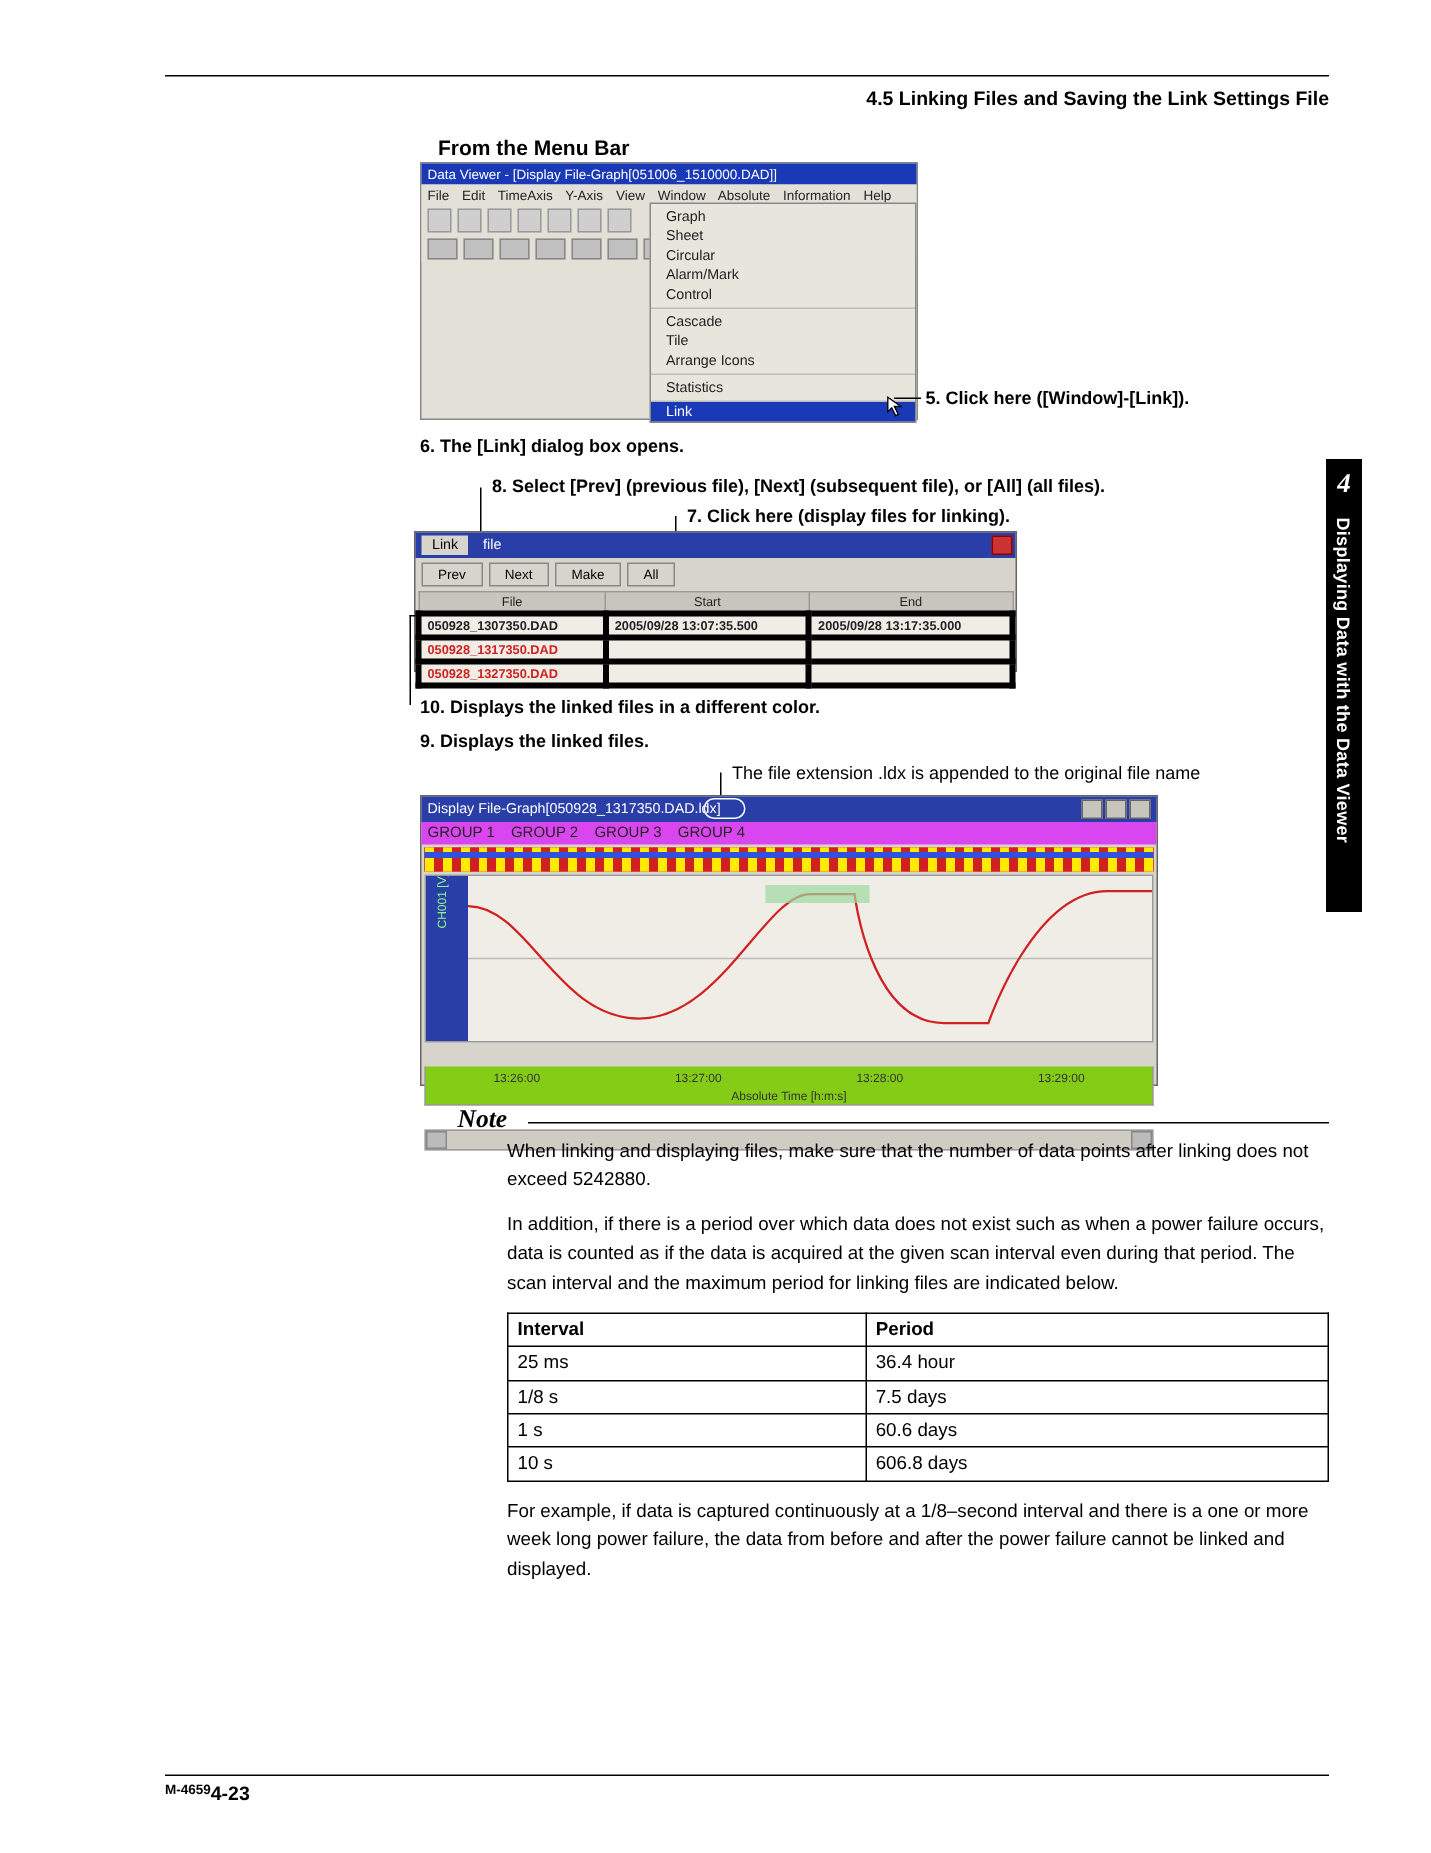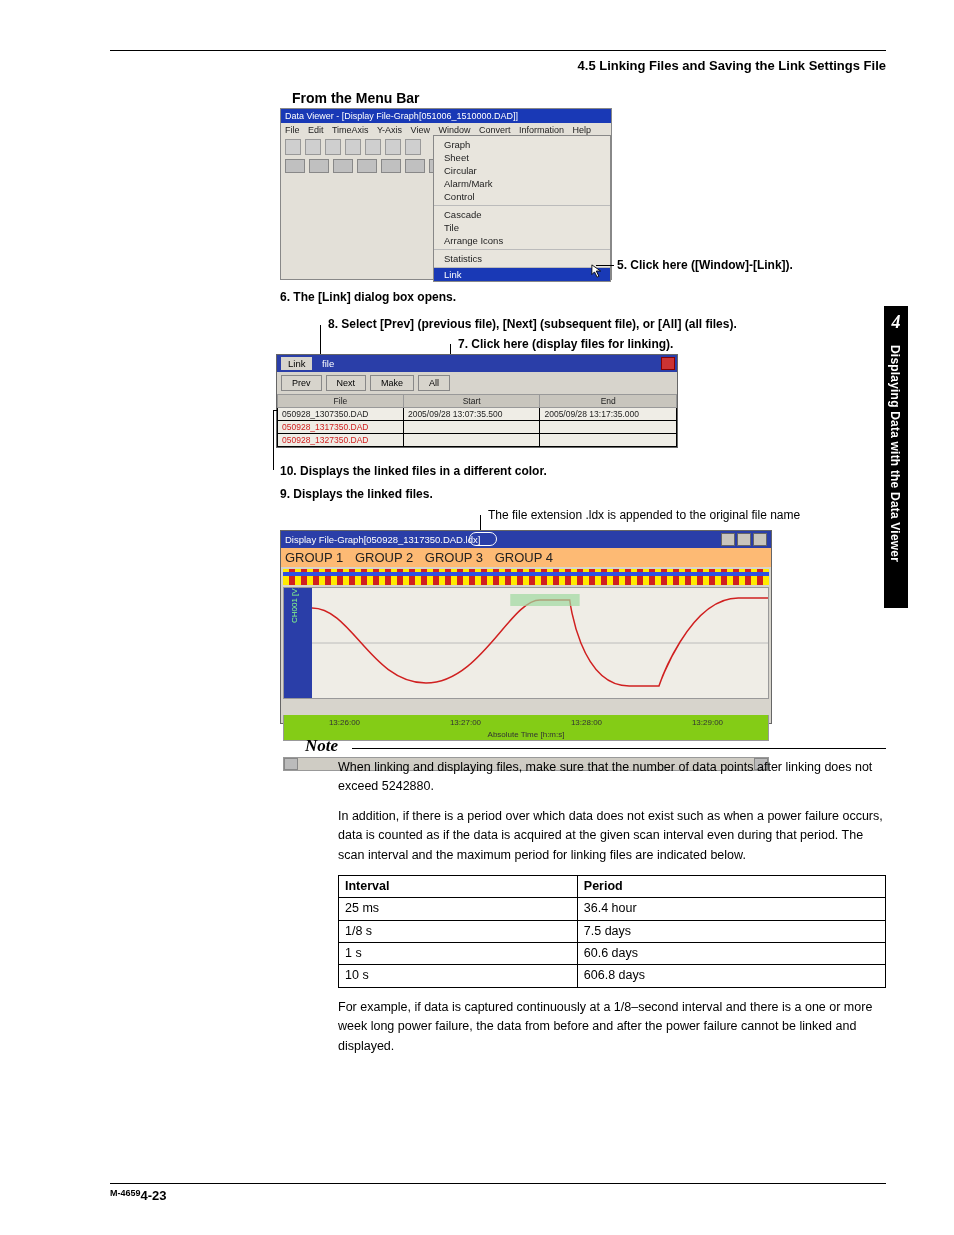--- a/index.html
+++ b/index.html
@@ -30,35 +30,35 @@
   .line7{position:absolute;left:450px;top:344px;border-left:1px solid #000;height:26px;}
   
   .ss2{position:absolute;left:276px;top:354px;width:400px;height:92px;background:#d7d4cc;border:1px solid #666;font-size:9px;}
   .ss2 .tabs{background:#2a3ea8;color:#fff;padding:2px 4px;font-size:9.5px;}
   .ss2 .tabs span{display:inline-block;padding:1px 7px;background:#2a3ea8;color:#fff;}
   .ss2 .tabs span.active{background:#d7d4cc;color:#000;}
   .ss2 .btnrow{padding:3px 4px;display:flex;gap:4px;}
   .ss2 .btnrow button{font-size:9px;padding:0 10px;height:16px;background:#d7d4cc;border:1px solid #888;}
   .ss2 table{width:100%;border-collapse:collapse;font-size:8.5px;color:#222;}
   .ss2 th{background:#c8c5bd;border:1px solid #999;padding:1px 4px;font-weight:normal;}
-  .ss2 td{border:1px solid #000000;padding:1px 4px;background:#efede6;}
+  .ss2 td{border:4px solid #000000;padding:1px 4px;background:#efede6;font-weight:bold;}
   .ss2 tr.red td{color:#d02020;background:#efede6;}
   .ss2 .closebox{position:absolute;right:2px;top:2px;width:12px;height:11px;background:#c33;border:1px solid #800;}
   .step10{position:absolute;left:280px;top:464px;font-size:12px;font-weight:bold;}
   .line10{position:absolute;left:273px;top:410px;border-left:1px solid #000;height:60px;}
   .line10b{position:absolute;left:273px;top:410px;width:4px;border-top:1px solid #000;}
   .step9{position:absolute;left:280px;top:487px;font-size:12px;font-weight:bold;}
   .stepExt{position:absolute;left:488px;top:508px;font-size:12px;font-weight:normal;}
   .lineExt{position:absolute;left:480px;top:515px;border-left:1px solid #000;height:20px;}
   
   .ss3{position:absolute;left:280px;top:530px;width:490px;height:192px;background:#d7d4cc;border:1px solid #666;font-size:9px;}
   .ss3 .titlebar{background:#2a3ea8;color:#fff;padding:2px 4px;font-size:9.5px;display:flex;justify-content:space-between;align-items:center;}
   .ss3 .winbtns{display:flex;gap:2px;}
   .ss3 .winbtns i{width:12px;height:11px;background:#c8c5bd;border:1px solid #666;display:inline-block;}
-  .ss3 .tabs{background:#fdba74;color:#222;padding:2px 4px;font-size:13px;}
+  .ss3 .tabs{background:#d946ef;color:#222;padding:2px 4px;font-size:10px;}
   .ss3 .tabs span{margin-right:8px;}
   .ss3 .ruler{height:16px;background:linear-gradient(#d02020,#d02020);position:relative;margin:2px;}
   .ss3 .ruler .ticks{position:absolute;inset:0;background:repeating-linear-gradient(90deg,#ffeb00 0 6px,#d02020 6px 12px);}
   .ss3 .ruler .bar{position:absolute;left:0;right:0;top:3px;height:4px;background:#3050e0;}
   .ss3 .plot{height:110px;margin:2px;position:relative;background:#efede6;border:1px solid #999;overflow:hidden;}
   .ss3 .plot .yaxis{position:absolute;left:0;top:0;bottom:0;width:28px;background:#2a3ea8;}
   .ss3 .plot .ylabel{position:absolute;left:6px;top:50%;transform:rotate(-90deg) translateX(20px);transform-origin:left top;color:#8f8;font-size:8px;}
   .ss3 .plot svg{position:absolute;left:28px;right:0;top:0;bottom:0;width:calc(100% - 28px);height:100%;}
   .ss3 .xaxis{height:22px;margin:16px 2px;background:#84cc16;font-size:8px;color:#333;border:1px solid #999;border-top:none;display:flex;justify-content:space-around;align-items:flex-start;padding-top:3px;position:relative;}
   .ss3 .xaxis .xlabel{position:absolute;left:50%;bottom:1px;transform:translateX(-50%);font-size:8px;}
@@ -93,21 +93,21 @@
 
 <div class="ss1">
   <div class="titlebar">Data Viewer - [Display File-Graph[051006_1510000.DAD]]</div>
   <div class="menubar">
     <span>File</span>
     <span>Edit</span>
     <span>TimeAxis</span>
     <span>Y-Axis</span>
     <span>View</span>
     <span>Window</span>
-    <span>Convert</span>
+    <span>Absolute</span>
     <span>Information</span>
     <span>Help</span>
   </div>
   <div class="toolbar">
     <i></i>
         <i></i>
         <i></i>
         <i></i>
         <i></i>
         <i></i>

